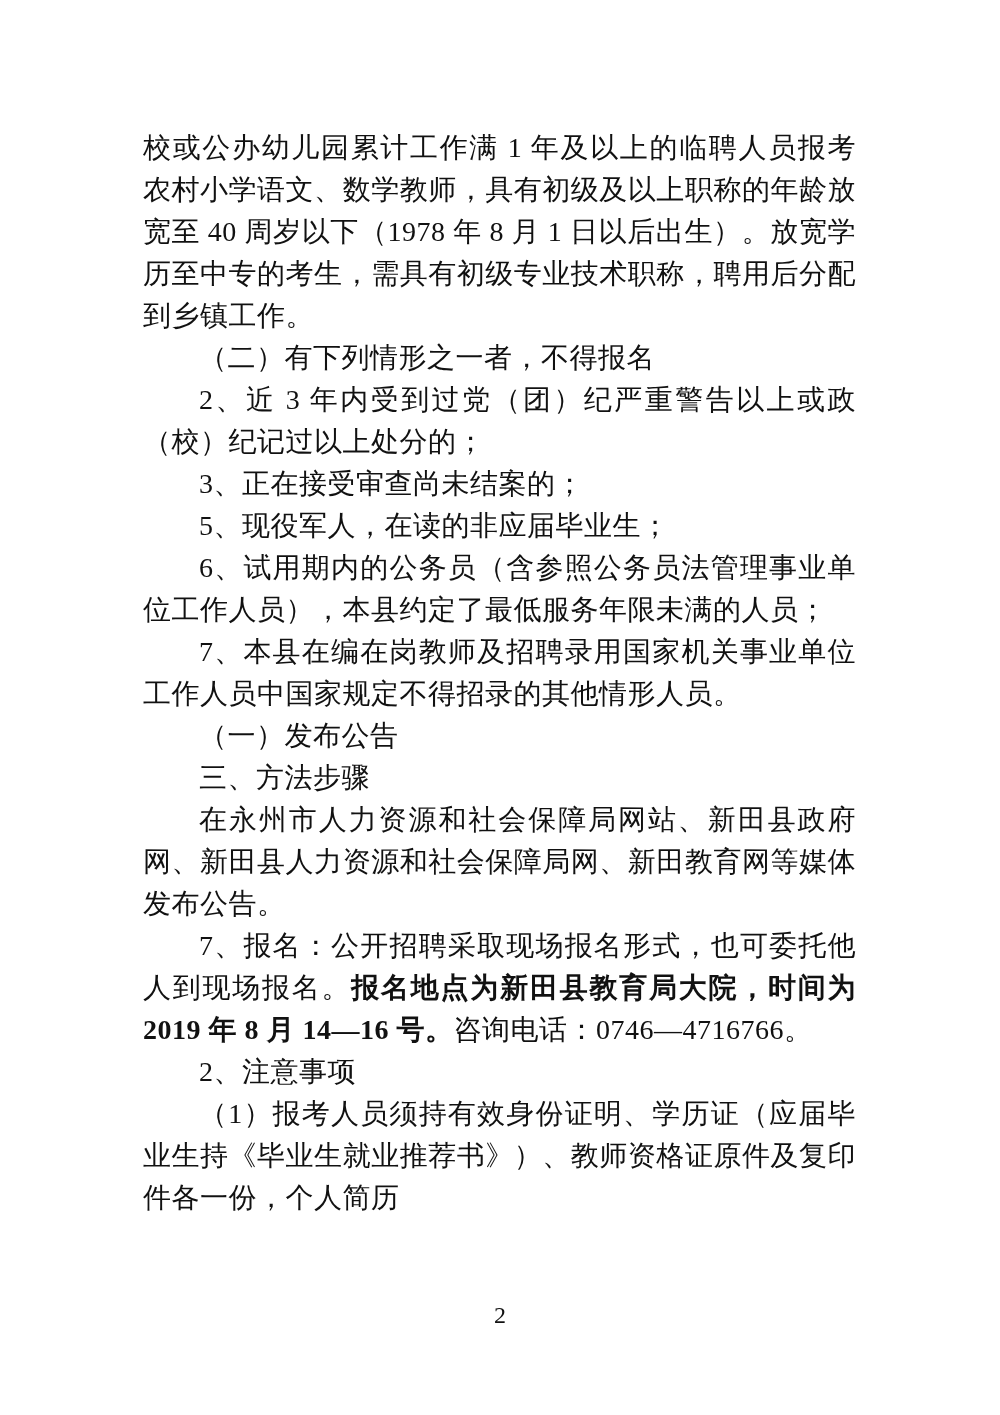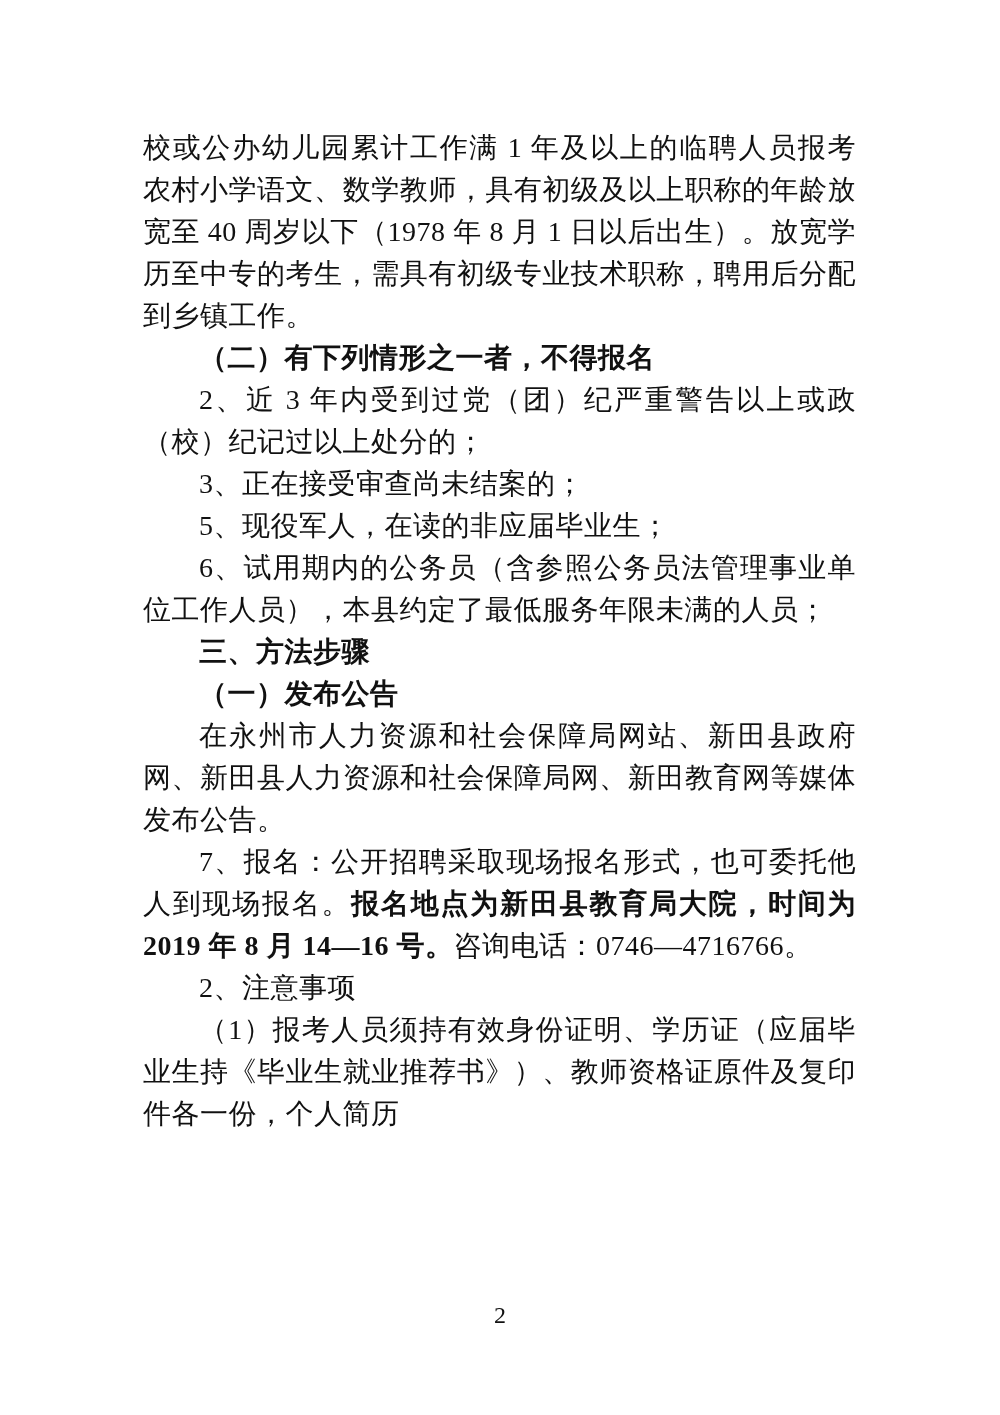--- a/index.html
+++ b/index.html
@@ -29,21 +29,21 @@
     line-height: 42px;
     text-align: justify;
     text-justify: inter-ideograph;
     text-indent: 2em;
     letter-spacing: 0.5px;
   }
   .content p.no-indent {
     text-indent: 0;
   }
   .heading {
-    font-weight: 700;
+    font-weight: 400;
     font-family: "Liberation Sans", "DejaVu Sans", sans-serif;
   }
   .bold {
     font-weight: 700;
   }
   .footer {
     position: absolute;
     left: 0;
     right: 0;
     top: 1300px;
@@ -57,21 +57,22 @@
 <body>
 
 <div class="page">
   <div class="content">
     <p class="no-indent">校或公办幼儿园累计工作满 1 年及以上的临聘人员报考农村小学语文、数学教师，具有初级及以上职称的年龄放宽至 40 周岁以下（1978 年 8 月 1 日以后出生）。放宽学历至中专的考生，需具有初级专业技术职称，聘用后分配到乡镇工作。</p>
     <p class="heading">（二）有下列情形之一者，不得报名</p>
     <p>2、近 3 年内受到过党（团）纪严重警告以上或政（校）纪记过以上处分的；</p>
     <p>3、正在接受审查尚未结案的；</p>
     <p>5、现役军人，在读的非应届毕业生；</p>
     <p>6、试用期内的公务员（含参照公务员法管理事业单位工作人员），本县约定了最低服务年限未满的人员；</p>
+    <p>7、本县在编在岗教师及招聘录用国家机关事业单位工作人员中国家规定不得招录的其他情形人员。</p>
+    <p class="heading">（一）发布公告</p>
     <p class="heading">三、方法步骤</p>
-    <p class="heading">（一）发布公告</p>
     <p>在永州市人力资源和社会保障局网站、新田县政府网、新田县人力资源和社会保障局网、新田教育网等媒体发布公告。</p>
     <p><span>7、报名：公开招聘采取现场报名形式，也可委托他人到现场报名。</span><span class="bold">报名地点为新田县教育局大院，时间为 2019 年 8 月 14—16 号。</span><span>咨询电话：0746—4716766。</span></p>
     <p>2、注意事项</p>
     <p>（1）报考人员须持有效身份证明、学历证（应届毕业生持《毕业生就业推荐书》）、教师资格证原件及复印件各一份，个人简历</p>
   </div>
   <div class="footer">2</div>
 </div>
 
 </body></html>

